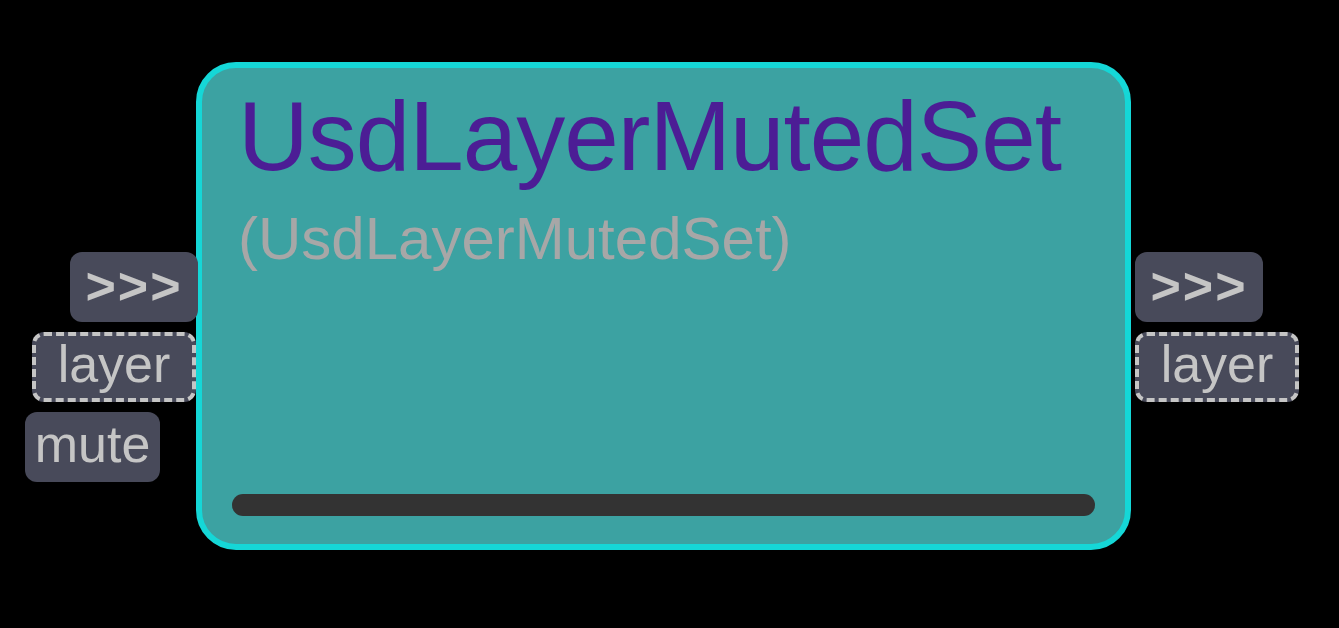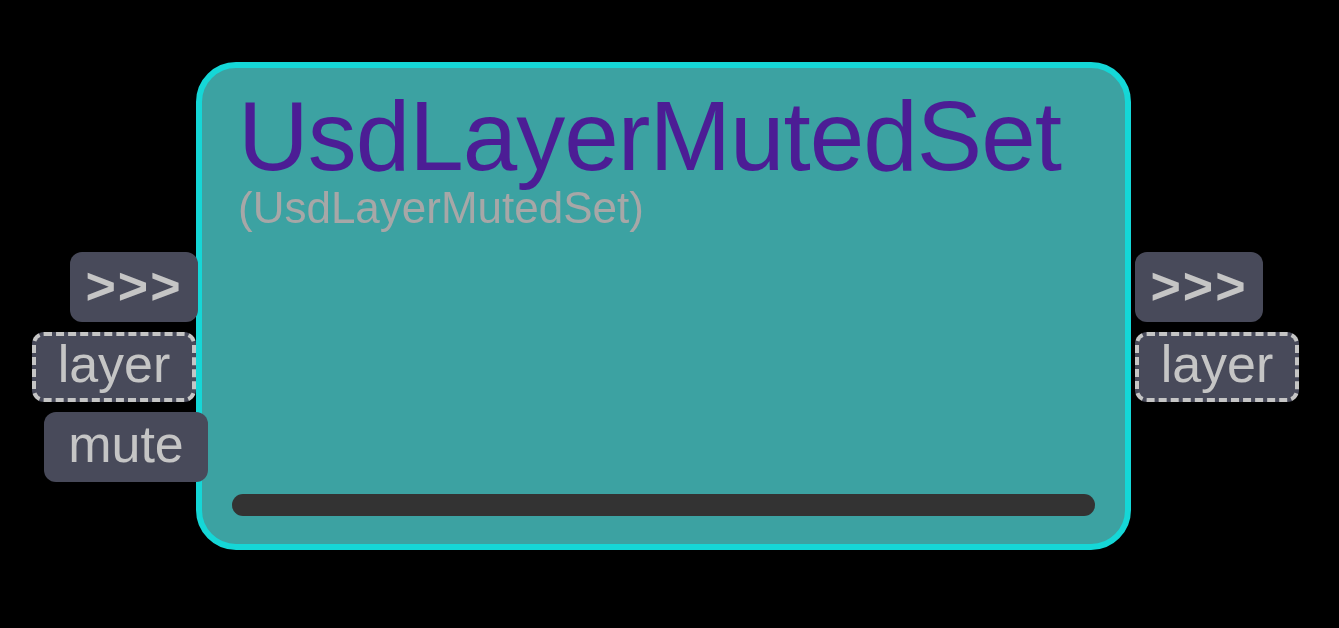--- a/index.html
+++ b/index.html
@@ -38,22 +38,22 @@
     font-size: 98px;
     font-weight: 400;
     color: #4c1d95;
     letter-spacing: -1px;
     white-space: nowrap;
   }
 
   .node-type {
     position: absolute;
     left: 36px;
-    top: 115px;
-    font-size: 44px;
+    top: 136px;
+    font-size: 60px;
     font-weight: 400;
     color: #a7a7a7;
     white-space: nowrap;
   }
 
   .node-track {
     position: absolute;
     left: 30px;
     right: 30px;
     bottom: 28px;
@@ -85,21 +85,21 @@
   }
   .port.flow {
     font-weight: 700;
     letter-spacing: 2px;
     padding-bottom: 2px;
   }
 
   
   .p-flow-in   { left: 70px;  top: 252px; width: 128px; }
   .p-layer-in  { left: 32px;  top: 332px; width: 164px; }
-  .p-mute-in   { left: 44px;  top: 412px; width: 164px; }
+  .p-mute-in   { left: 25px;  top: 412px; width: 135px; }
 
   
   .p-flow-out  { left: 1135px; top: 252px; width: 128px; }
   .p-layer-out { left: 1135px; top: 332px; width: 164px; }
 </style>
 </head>
 <body>
 
 <div class="canvas">
 

